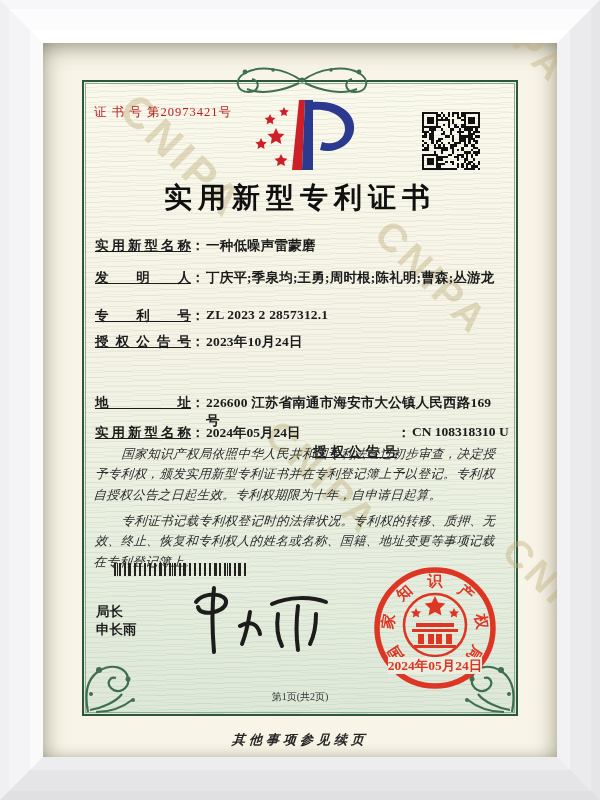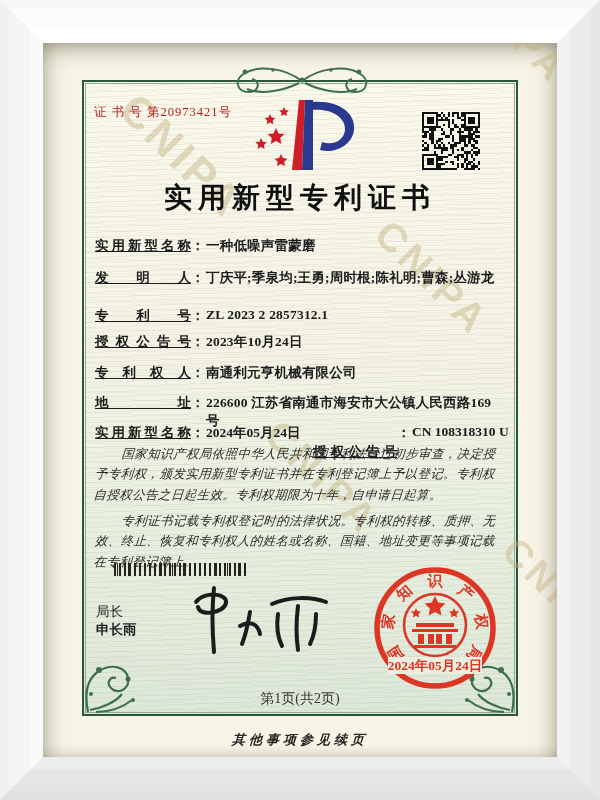--- a/index.html
+++ b/index.html
@@ -42,26 +42,26 @@
   .pair2{position:absolute;left:218px;top:0;white-space:nowrap;}
   .pair2 .lb{width:84px;margin-top:19px;}
   .paras{position:absolute;left:13px;top:364px;width:410px;font-size:12.5px;line-height:1.62;
          color:#2a2a2a;font-style:italic;letter-spacing:.4px;}
   .paras p{margin:0 0 6px 0;text-indent:2em;transform:skewX(-4deg);}
   .barcode{position:absolute;left:32px;top:483px;width:132px;height:13px;
      background:
       repeating-linear-gradient(90deg,#23221f 0 2px,rgba(0,0,0,0) 2px 5px),
       repeating-linear-gradient(90deg,rgba(0,0,0,0) 0 3px,#23221f 3px 4px,rgba(0,0,0,0) 4px 11px);}
   .sigtitle{position:absolute;left:14px;top:523px;font-family:"Liberation Sans",sans-serif;
-            font-weight:normal;font-size:13.5px;color:#1d1d1d;}
+            font-weight:bold;font-size:13.5px;color:#1d1d1d;}
   .signame{position:absolute;left:14px;top:541px;font-family:"Liberation Sans",sans-serif;
            font-weight:bold;font-size:13.5px;color:#1d1d1d;}
   .sig{position:absolute;left:92px;top:500px;}
   .seal{position:absolute;left:288px;top:485px;}
-  .pagenote{position:absolute;left:0;top:610px;width:100%;text-align:center;font-size:14px;color:#333;}
+  .pagenote{position:absolute;left:0;top:610px;width:100%;text-align:center;font-size:10px;color:#333;}
   .contnote{position:absolute;left:0;top:688px;width:514px;text-align:center;font-size:13px;
             font-style:italic;letter-spacing:4px;color:#262626;font-weight:bold;transform:skewX(-4deg);}
 </style>
 </head>
 <body>
 
 <div class="page">
   <div class="f1">
   <div class="f2">
   <div class="f3">
@@ -150,23 +150,20 @@
           <span class="lb">实用新型名称</span><span class="cl">：</span><span class="val">一种低噪声雷蒙磨</span>
         </div>
         <div class="row" style="top:189px">
           <span class="lb">发明人</span><span class="cl">：</span><span class="val"><span class="val2">丁庆平;季泉均;王勇;周时根;陈礼明;曹森;丛游龙</span></span>
         </div>
         <div class="row" style="top:227px">
           <span class="lb">专利号</span><span class="cl">：</span><span class="val">ZL 2023 2 2857312.1</span>
         </div>
         <div class="row" style="top:253px">
           <span class="lb">授权公告号</span><span class="cl">：</span><span class="val">2023年10月24日</span>
-        </div>
-        <div class="row" style="top:284px">
-          <span class="lb">专利权人</span><span class="cl">：</span><span class="val">南通利元亨机械有限公司</span>
         </div>
         <div class="row" style="top:314px">
           <span class="lb">地址</span><span class="cl">：</span><span class="val">226600 江苏省南通市海安市大公镇人民西路169号</span>
         </div>
         <div class="row" style="top:344px">
           <span class="lb">实用新型名称</span><span class="cl">：</span><span>2024年05月24日</span>
           <span class="pair2"><span class="lb">授权公告号</span><span class="cl">：</span><span>CN 108318310 U</span></span>
         </div>
 
         <div class="paras">

